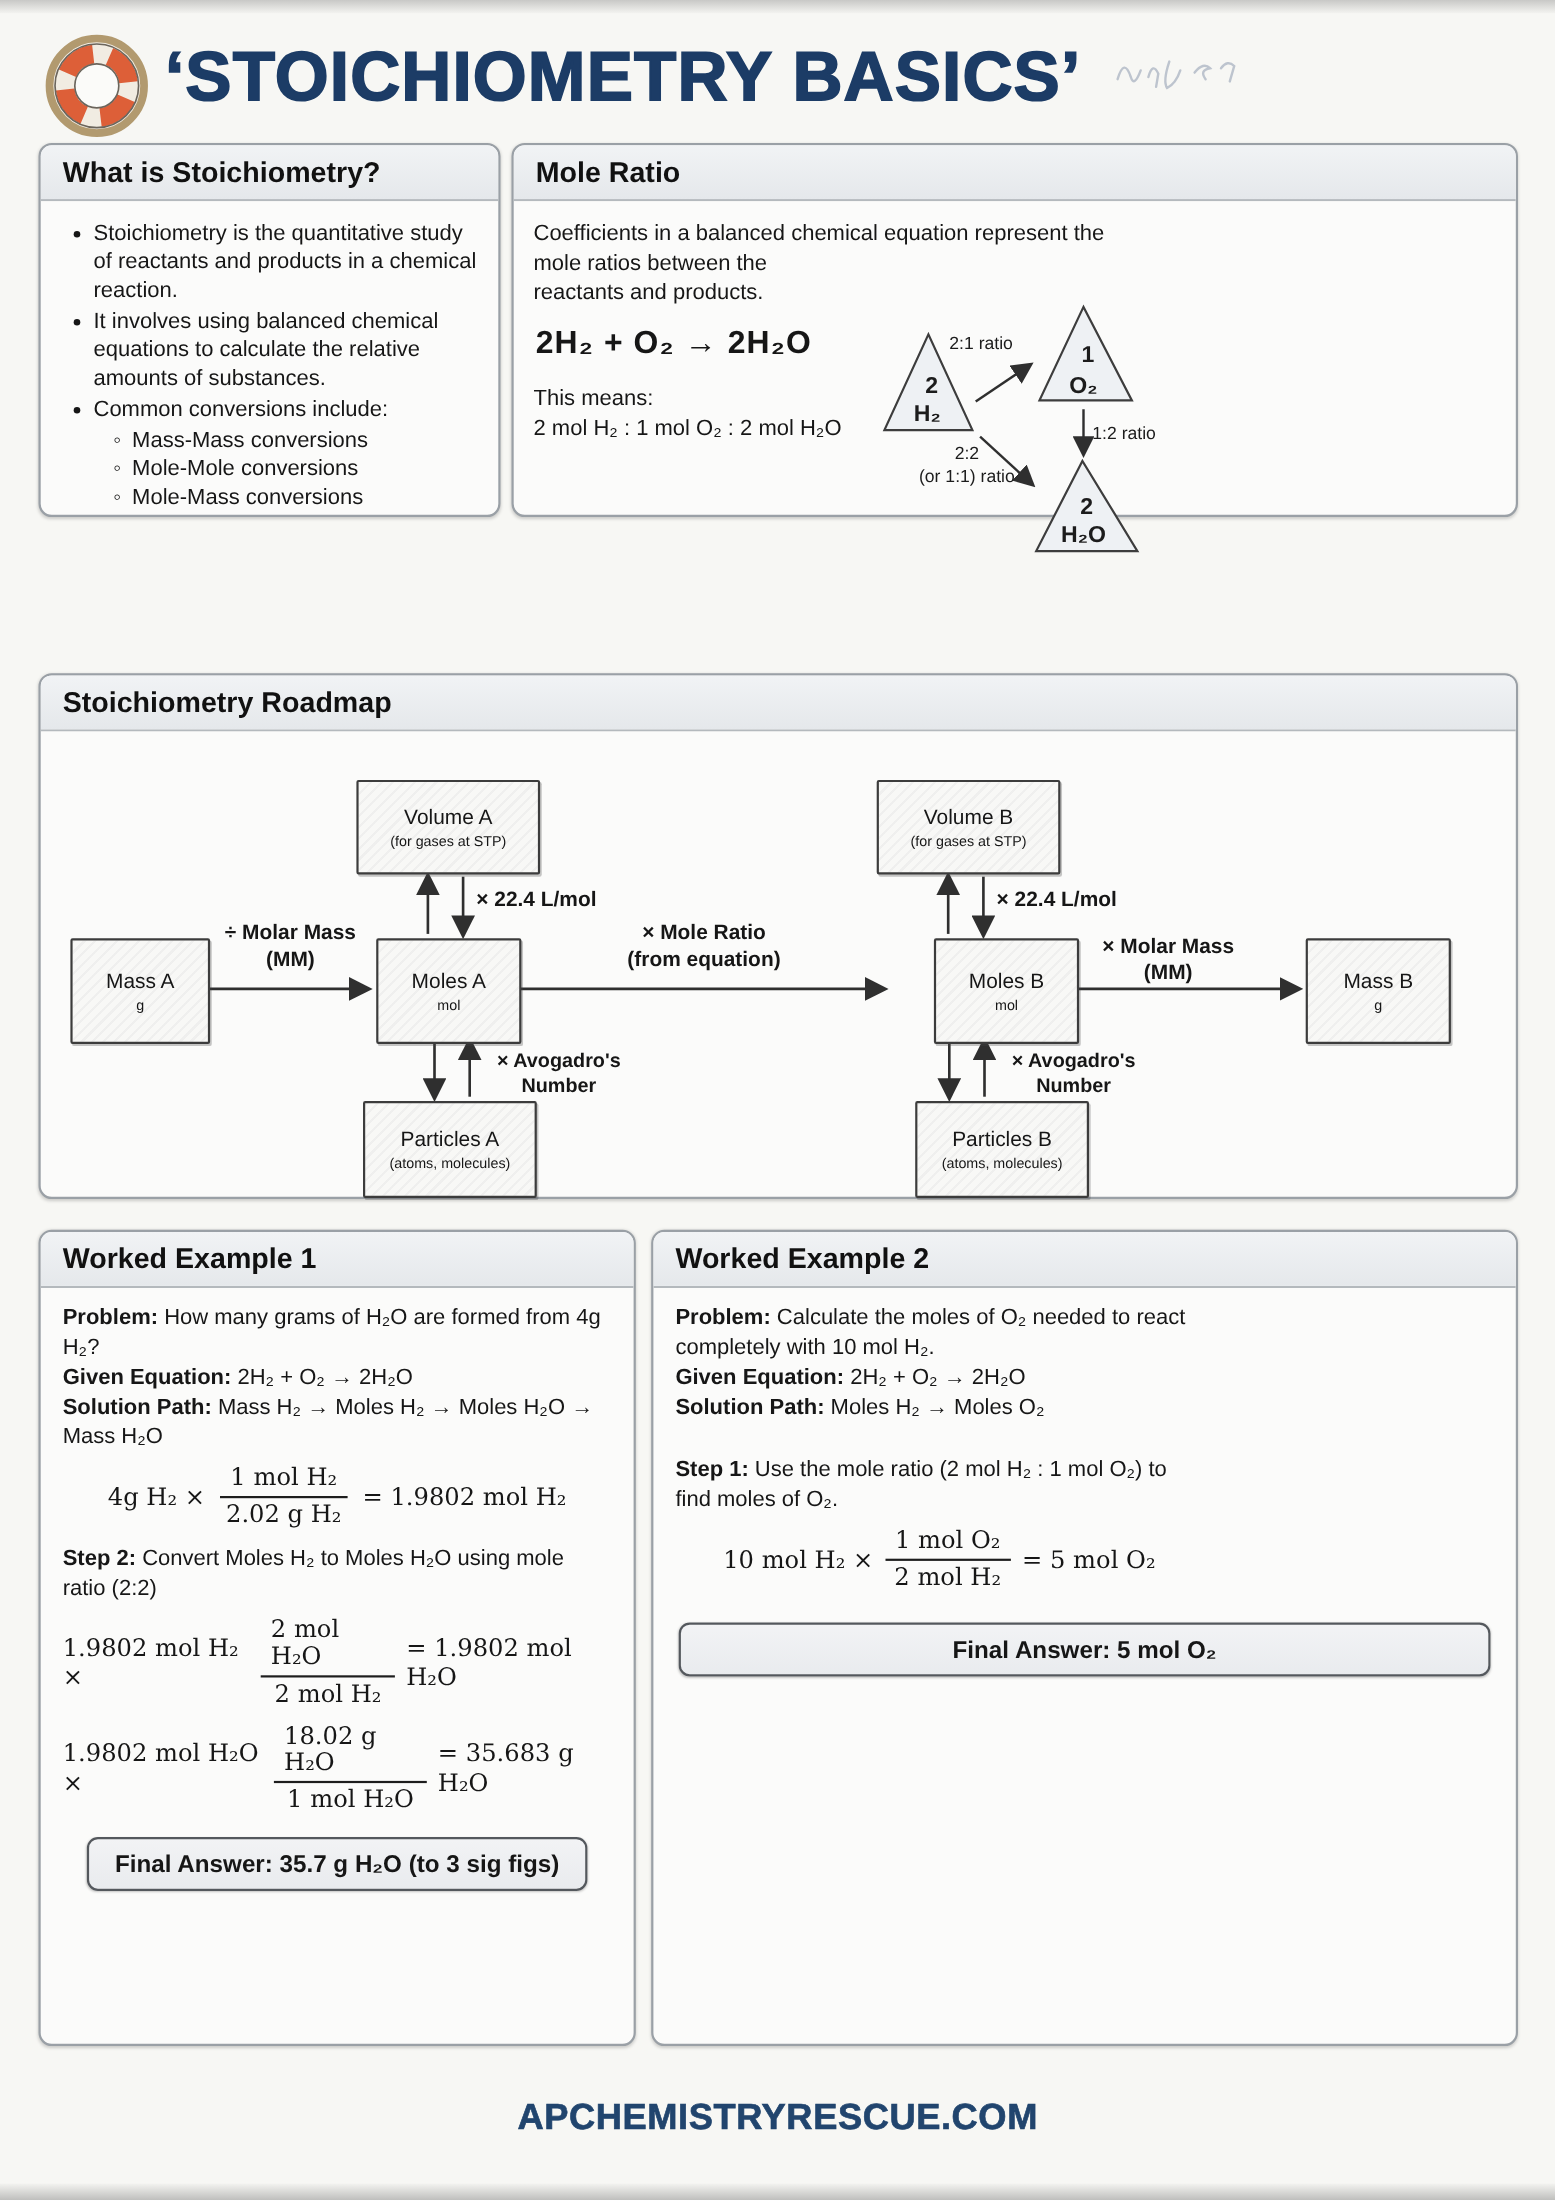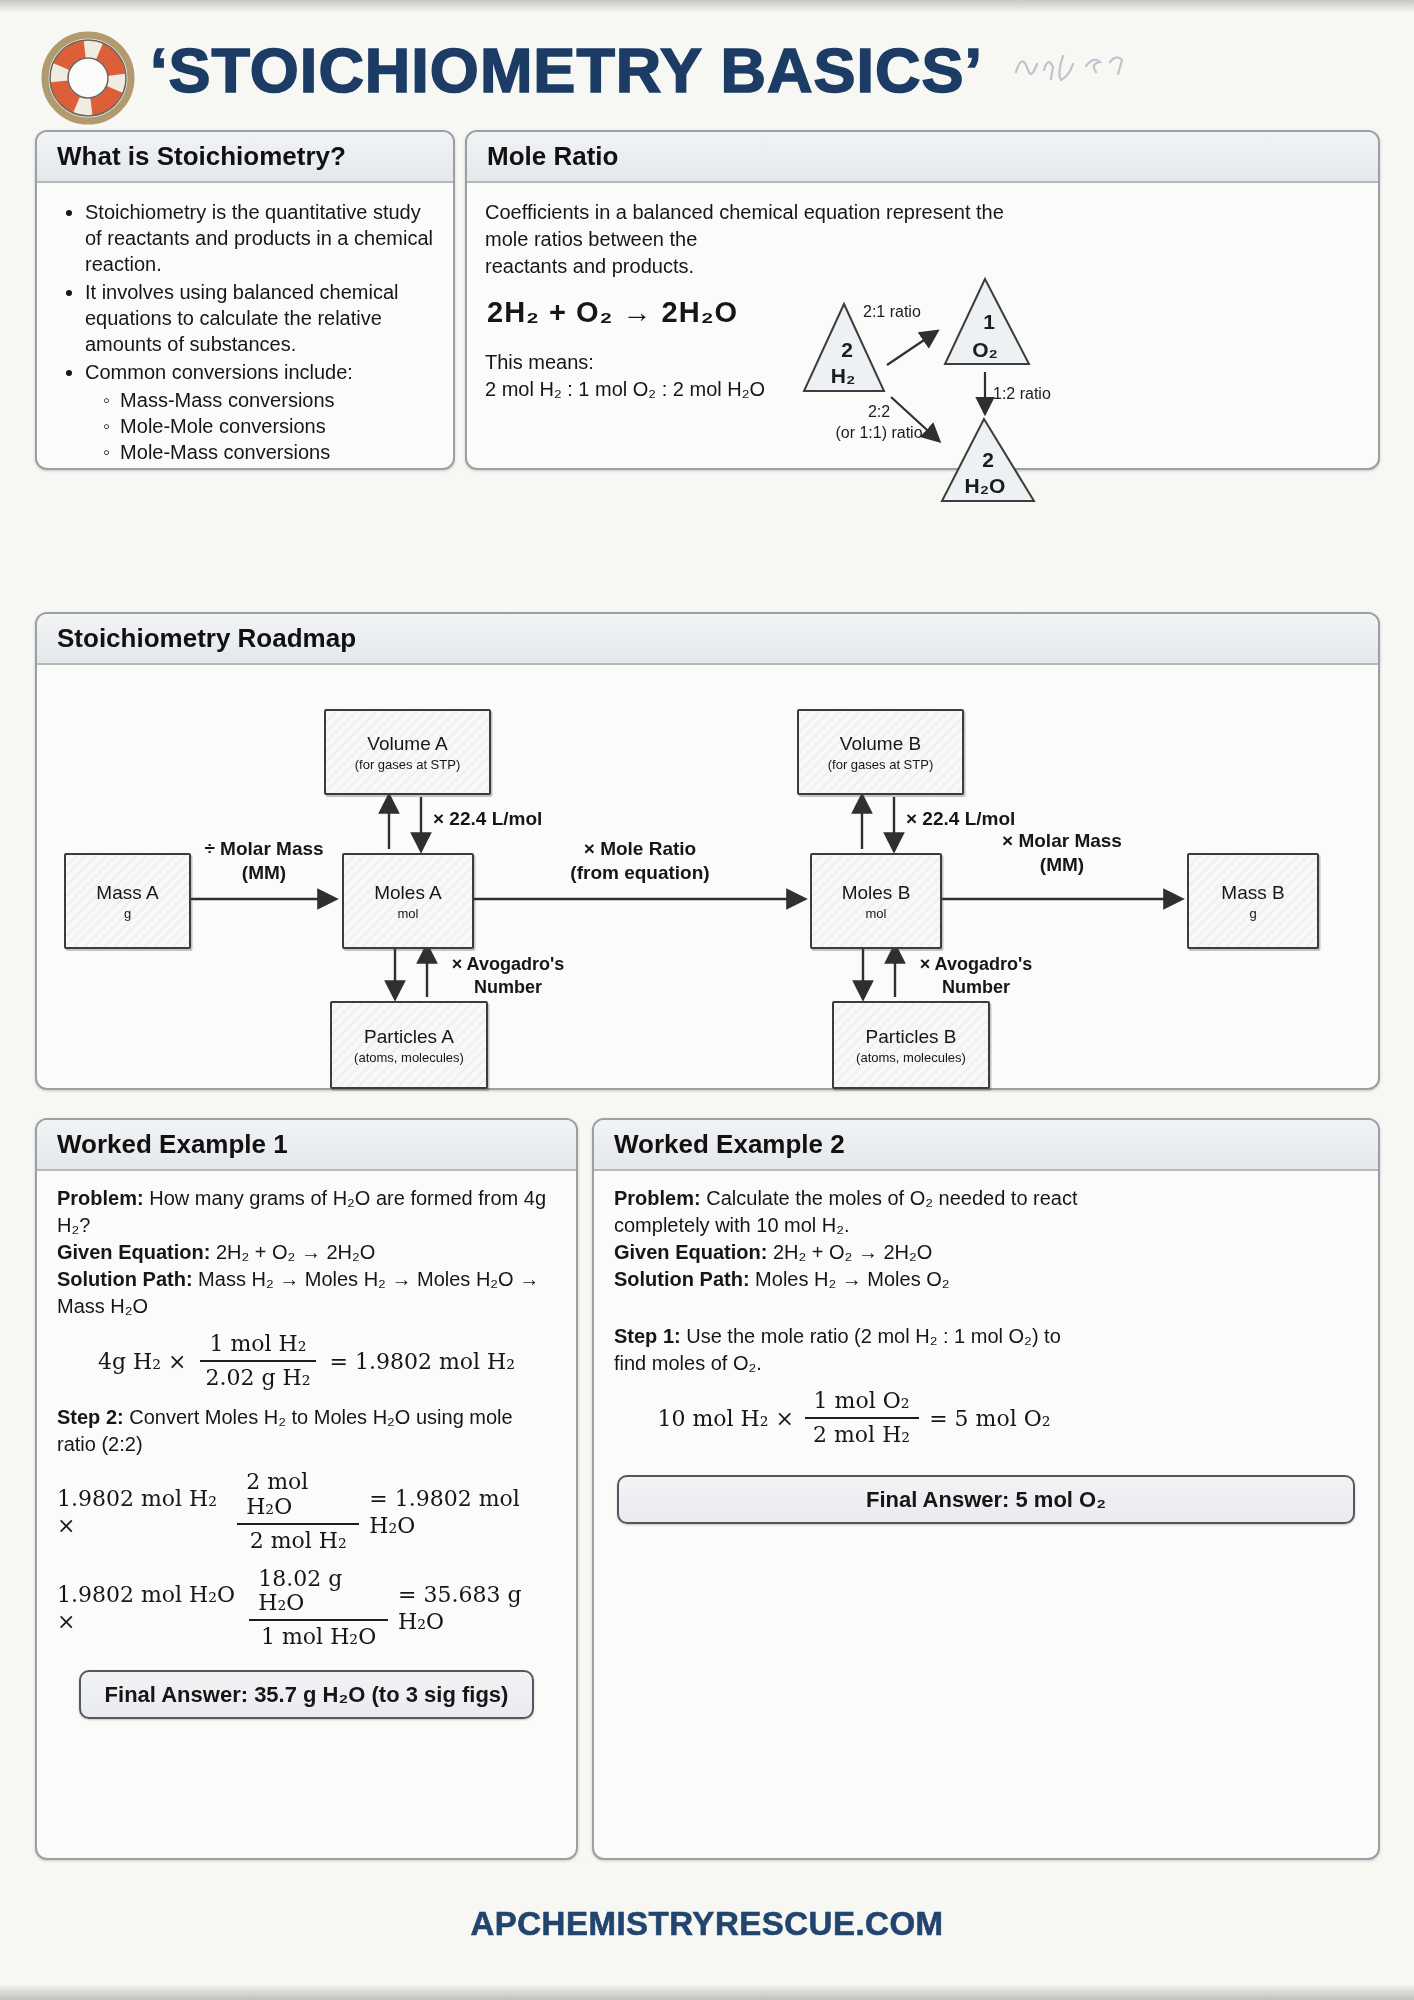--- a/index.html
+++ b/index.html
@@ -174,21 +174,21 @@
         <div class="node-sub">(for gases at STP)</div>
       </div>
       <div class="node" style="left:27px;top:188px;width:123px;height:92px;">
         <div class="node-main">Mass A</div>
         <div class="node-sub">g</div>
       </div>
       <div class="node" style="left:305px;top:188px;width:128px;height:92px;">
         <div class="node-main">Moles A</div>
         <div class="node-sub">mol</div>
       </div>
-      <div class="node" style="left:773px;top:188px;width:128px;height:92px;">
+      <div class="node" style="left:812px;top:188px;width:128px;height:92px;">
         <div class="node-main">Moles B</div>
         <div class="node-sub">mol</div>
       </div>
       <div class="node" style="left:1150px;top:188px;width:128px;height:92px;">
         <div class="node-main">Mass B</div>
         <div class="node-sub">g</div>
       </div>
       <div class="node" style="left:293px;top:336px;width:154px;height:84px;">
         <div class="node-main">Particles A</div>
         <div class="node-sub">(atoms, molecules)</div>
@@ -197,21 +197,21 @@
         <div class="node-main">Particles B</div>
         <div class="node-sub">(atoms, molecules)</div>
       </div>
 
       <div class="rlabel single" style="left:396px;top:142px;">× 22.4 L/mol</div>
       <div class="rlabel single" style="left:869px;top:142px;">× 22.4 L/mol</div>
       <div class="rlabel" style="left:132px;top:172px;width:190px;">÷ Molar Mass
 (MM)</div>
       <div class="rlabel" style="left:483px;top:172px;width:240px;">× Mole Ratio
 (from equation)</div>
-      <div class="rlabel" style="left:930px;top:164px;width:190px;">× Molar Mass
+      <div class="rlabel" style="left:930px;top:184px;width:190px;">× Molar Mass
 (MM)</div>
       <div class="rlabel" style="left:396px;top:288px;width:150px;font-size:18px;line-height:23px;">× Avogadro's
 Number</div>
       <div class="rlabel" style="left:864px;top:288px;width:150px;font-size:18px;line-height:23px;">× Avogadro's
 Number</div>
     </div>
   </div>
 
   <div class="card" style="left:35px;top:1118px;width:543px;height:742px;">
     <div class="card-header">Worked Example 1</div>

